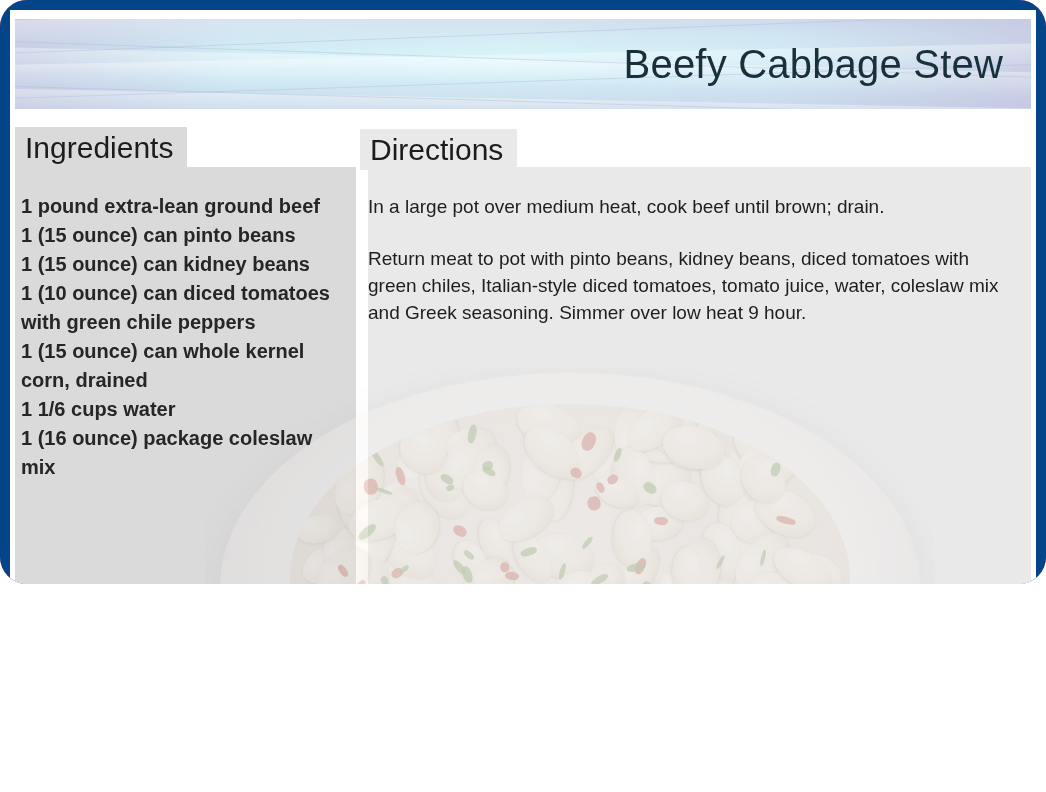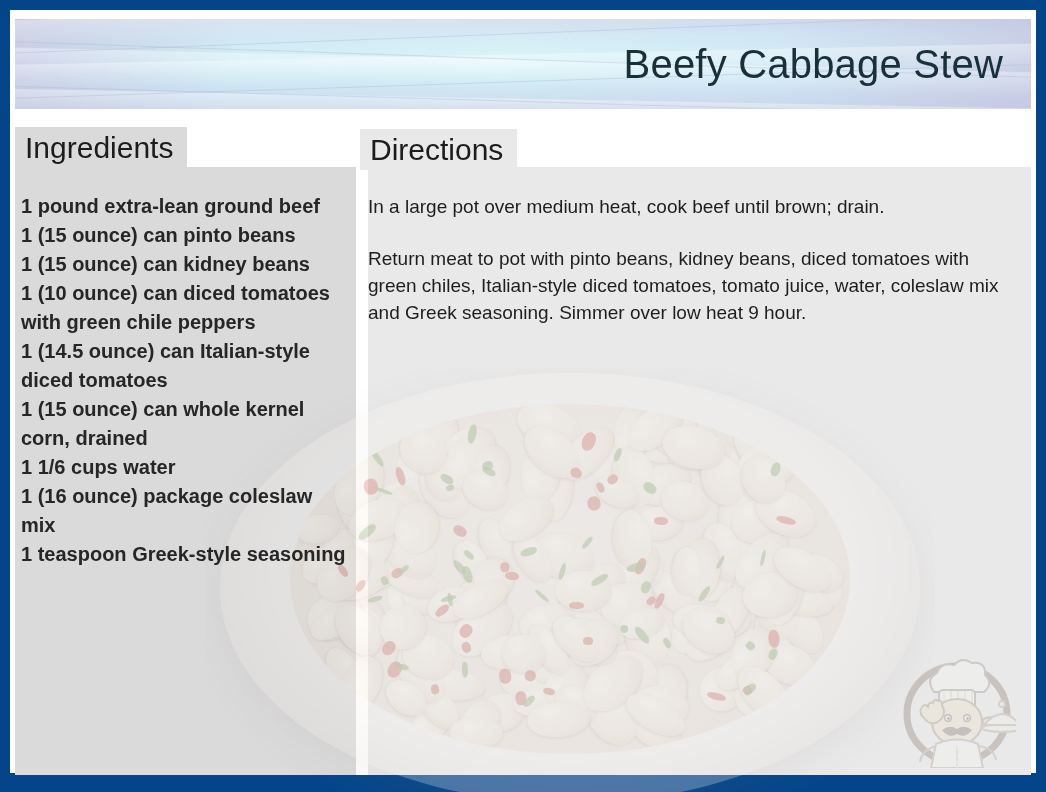--- a/index.html
+++ b/index.html
@@ -9,24 +9,25 @@
     background: #ffffff;
   }
   body {
     font-family: "Liberation Sans", sans-serif;
   }
 
   
   .page {
     position: relative;
     width: 1046px;
-    height: 792px;
+    height: 584px;
     overflow: hidden;
     background: #ec4899;
     box-sizing: border-box;
+    border-radius: 27px;
   }
   .navy-border {
     position: absolute;
     inset: 0;
     background: #04458a;
   }
   .inner-white {
     position: absolute;
     left: 10px;
     top: 10px;
@@ -490,25 +491,23 @@
   </div>
 
   <div class="tab tab-directions">Directions</div>
   <div class="tab tab-ingredients">Ingredients</div>
 
   <div class="ingredients-list" id="ingredients-list">
       <div class="line">1 pound extra-lean ground beef</div>
       <div class="line">1 (15 ounce) can pinto beans</div>
       <div class="line">1 (15 ounce) can kidney beans</div>
       <div class="line">1 (10 ounce) can diced tomatoes with green chile peppers</div>
-      <div class="line">1 (14.5 ounce) can Italian-style diced tomatoes</div>
       <div class="line">1 (15 ounce) can whole kernel corn, drained</div>
       <div class="line">1 1/6 cups water</div>
       <div class="line">1 (16 ounce) package coleslaw mix</div>
-      <div class="line">1 teaspoon Greek-style seasoning</div>
     </div>
 
   <div class="directions-body" id="directions-body">
       <p>In a large pot over medium heat, cook beef until brown; drain.</p>
       <p>Return meat to pot with pinto beans, kidney beans, diced tomatoes with green chiles, Italian-style diced tomatoes, tomato juice, water, coleslaw mix and Greek seasoning. Simmer over low heat 9 hour.</p>
     </div>
 
   <div class="chef-logo">
     <svg viewBox="0 0 118 120" width="118" height="120">
       <ellipse cx="59" cy="66" rx="50" ry="48" fill="none" stroke="#5b4033" stroke-width="7"></ellipse>

